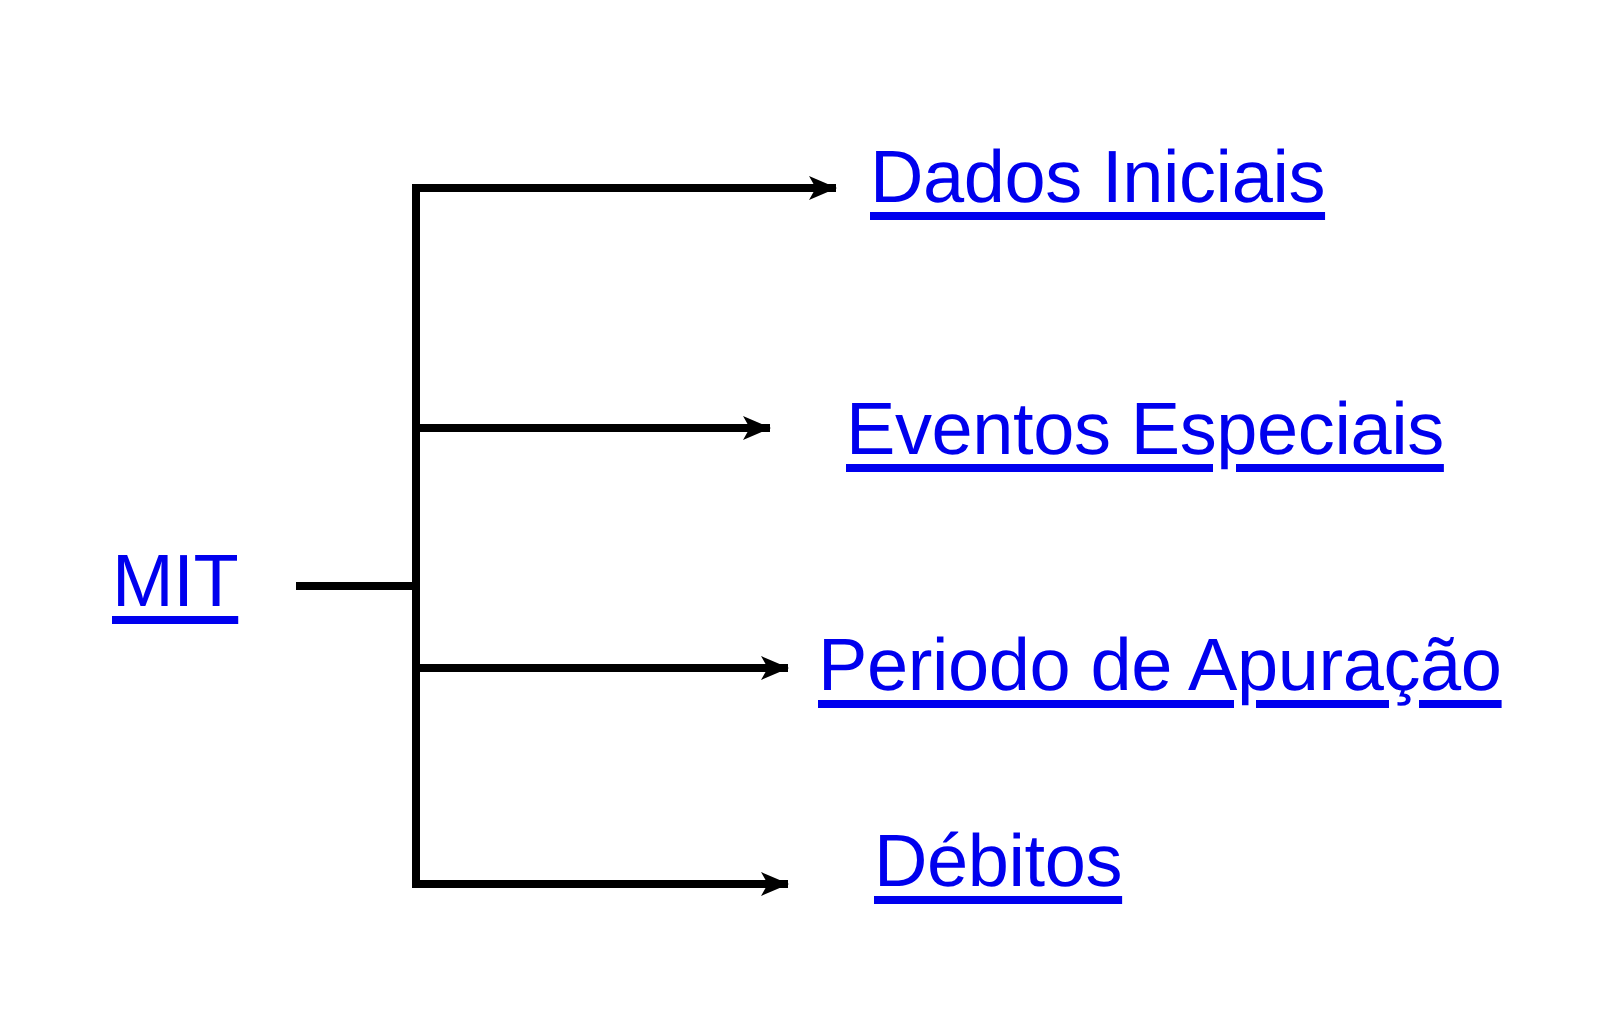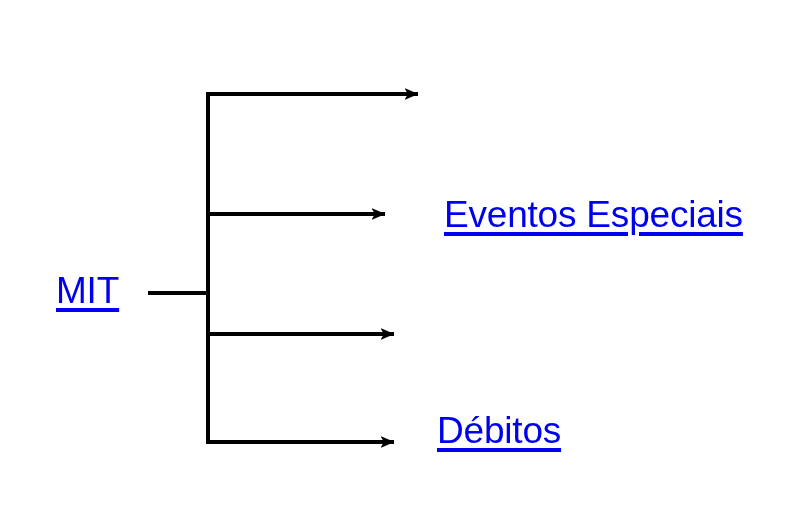--- a/index.html
+++ b/index.html
@@ -72,19 +72,21 @@
 
     <line x1="208" y1="214" x2="385" y2="214" stroke="#000000" stroke-width="4" marker-end="url(#arrowhead)"></line>
 
     <line x1="208" y1="334" x2="394" y2="334" stroke="#000000" stroke-width="4" marker-end="url(#arrowhead)"></line>
 
     <line x1="208" y1="442" x2="394" y2="442" stroke="#000000" stroke-width="4" marker-end="url(#arrowhead)"></line>
   </svg>
 
   <div class="root-label" style="left:36px; top:272px;">MIT</div>
 
+  <div class="node-label" style="left:435px; top:70px;">Dados Iniciais</div>
 
-  <div class="node-label" style="left:444px; top:196px;">Eventos Especiais</div>
+  <div class="node-label" style="left:423px; top:196px;">Eventos Especiais</div>
 
+  <div class="node-label" style="left:409px; top:314px;">Periodo de Apuração</div>
 
   <div class="node-label" style="left:437px; top:412px;">Débitos</div>
 
 </div>
 
 </body></html>

